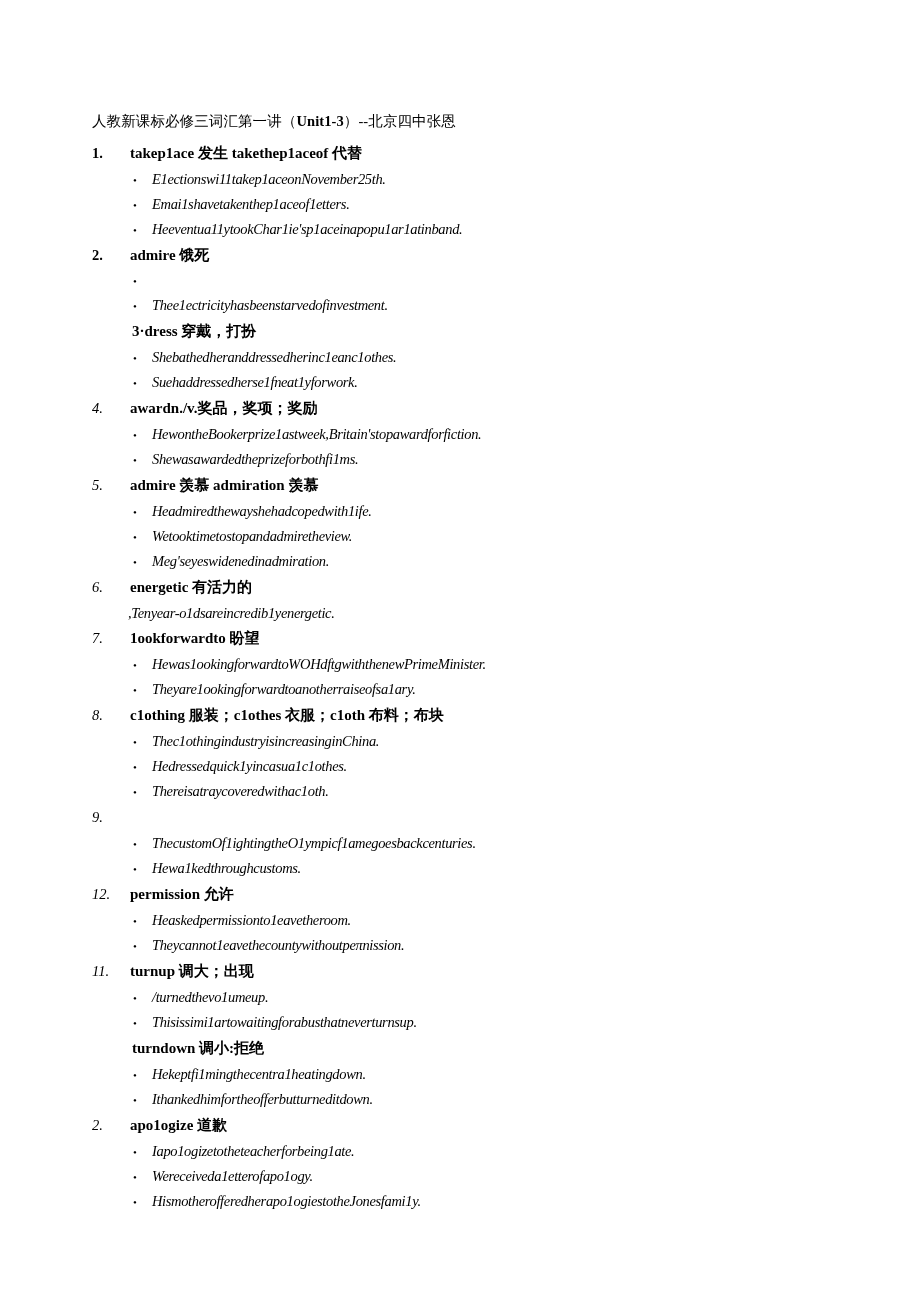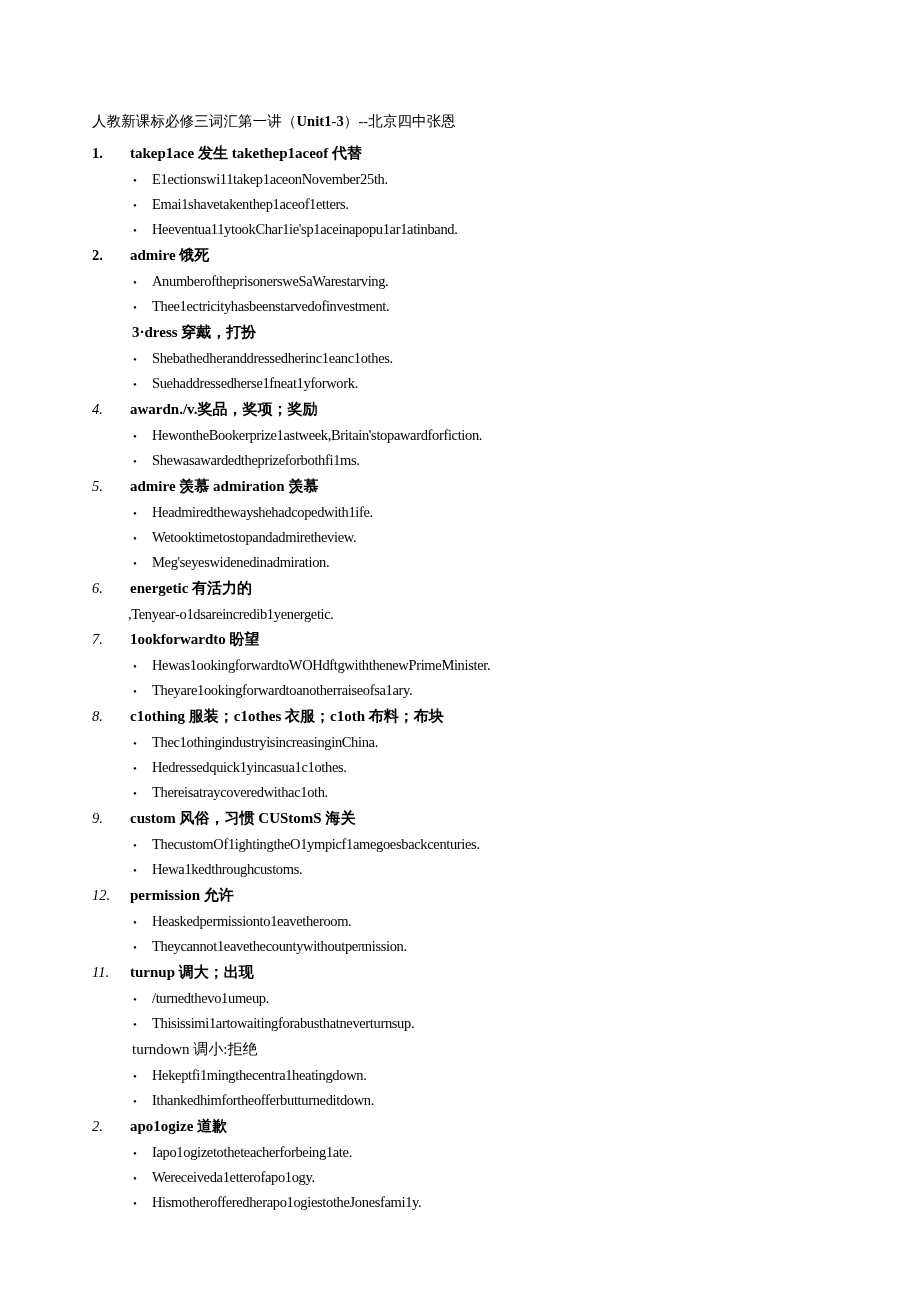--- a/index.html
+++ b/index.html
@@ -62,39 +62,40 @@
     font-size: 15px;
     font-weight: bold;
     white-space: nowrap;
   }
   
   .entry.flush {
     padding-left: 0;
     margin-left: 40px;
   }
   .entry.plain .term {
-    font-weight: normal;
+    font-weight: bold;
   }
 
   
   .ex {
     display: flex;
     align-items: baseline;
     line-height: 24px;
     margin: 0;
     padding-left: 41px;
   }
   .ex .bullet {
     width: 19px;
     flex: 0 0 19px;
     font-size: 11px;
     line-height: 24px;
     text-align: left;
   }
   .ex .sent {
+    font-style: italic;
     font-size: 14.5px;
     letter-spacing: -0.35px;
     white-space: nowrap;
     text-align: right;
   }
   .ex.no-bullet {
     padding-left: 36px;
   }
 </style>
 </head>
@@ -123,21 +124,20 @@
         <div class="ex">
           <span class="bullet">•</span>
           <span class="sent">Heeventua11ytookChar1ie'sp1aceinapopu1ar1atinband.</span>
         </div>
         <div class="entry">
           <span class="num">2.</span>
           <span class="term">admire 饿死</span>
         </div>
         <div class="ex">
           <span class="bullet">•</span>
-          <span class="sent">AnumberoftheprisonersweSaWarestarving.</span>
         </div>
         <div class="ex">
           <span class="bullet">•</span>
           <span class="sent">Thee1ectricityhasbeenstarvedofinvestment.</span>
         </div>
         <div class="entry flush">
           <span class="term">3·dress 穿戴，打扮</span>
         </div>
         <div class="ex">
           <span class="bullet">•</span>
@@ -205,21 +205,20 @@
         <div class="ex">
           <span class="bullet">•</span>
           <span class="sent">Hedressedquick1yincasua1c1othes.</span>
         </div>
         <div class="ex">
           <span class="bullet">•</span>
           <span class="sent">Thereisatraycoveredwithac1oth.</span>
         </div>
         <div class="entry num-italic">
           <span class="num">9.</span>
-          <span class="term">custom 风俗，习惯 CUStomS 海关</span>
         </div>
         <div class="ex">
           <span class="bullet">•</span>
           <span class="sent">ThecustomOf1ightingtheO1ympicf1amegoesbackcenturies.</span>
         </div>
         <div class="ex">
           <span class="bullet">•</span>
           <span class="sent">Hewa1kedthroughcustoms.</span>
         </div>
         <div class="entry num-italic">

